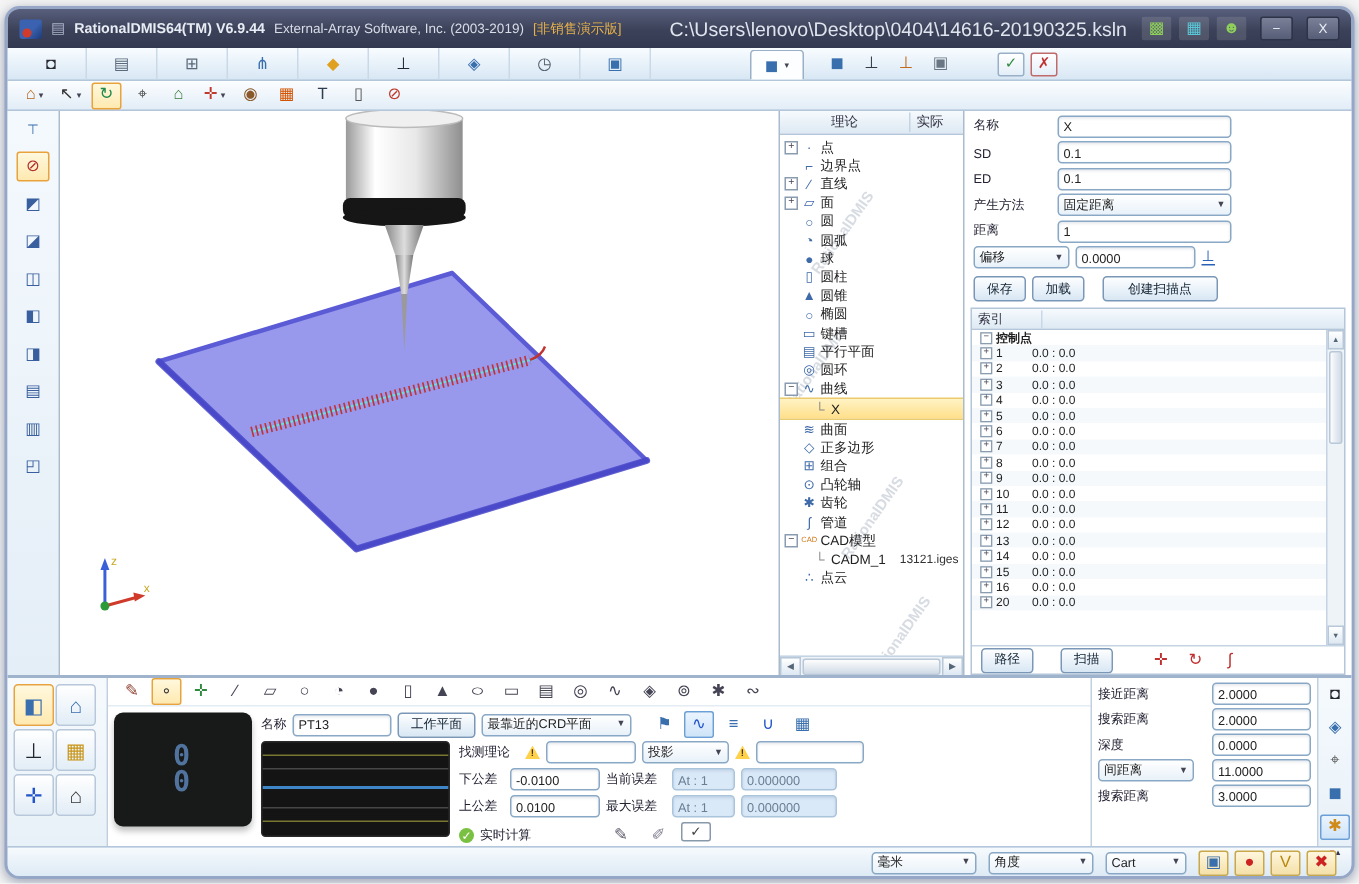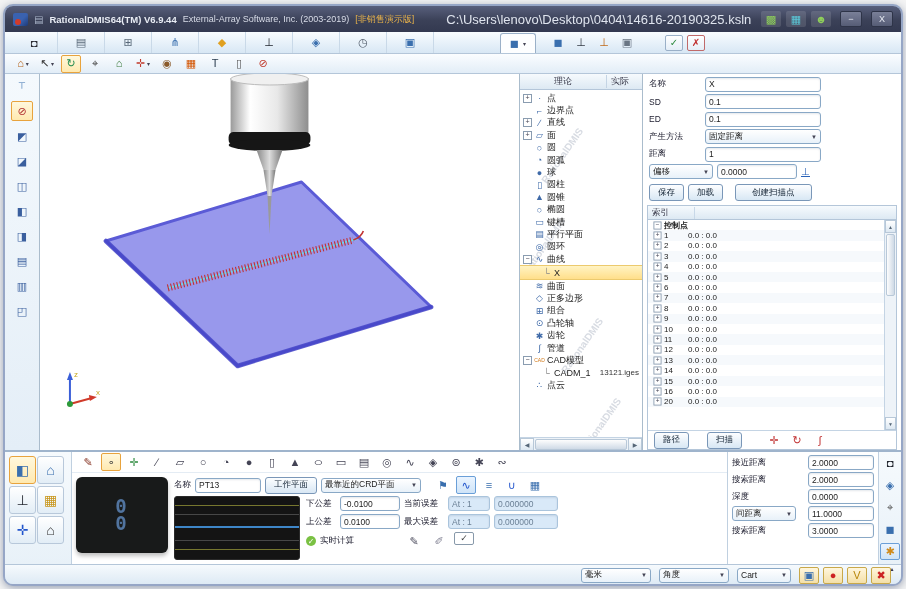--- a/index.html
+++ b/index.html
@@ -761,20 +761,31 @@
           <div class="meas-lower">
             <div class="graph">
               <span class="gline" style="top:8px;height:1px;background:#77772f;"></span>
               <span class="gline" style="top:17px;height:1px;background:#474747;"></span>
               <span class="gline" style="top:29px;height:2px;background:#3e86c8;"></span>
               <span class="gline" style="top:43px;height:1px;background:#474747;"></span>
               <span class="gline" style="top:52px;height:1px;background:#77772f;"></span>
             </div>
             <div class="fields">
               <div class="frow">
+                <span class="flabel w44">找测理论</span>
+                <span class="warn">!</span>
+                <span class="inp i52"></span>
+                <span class="dd i50">
+                    <span>投影</span>
+                    <span class="caret">▼</span>
+                  </span>
+                <span class="warn">!</span>
+                <span class="inp i66"></span>
+              </div>
+              <div class="frow">
                 <span class="flabel w32">下公差</span>
                 <span class="inp i52">-0.0100</span>
                 <span class="flabel w40">当前误差</span>
                 <span class="inp dis i34">At : 1</span>
                 <span class="inp dis i56">0.000000</span>
               </div>
               <div class="frow">
                 <span class="flabel w32">上公差</span>
                 <span class="inp i52">0.0100</span>
                 <span class="flabel w40">最大误差</span>

